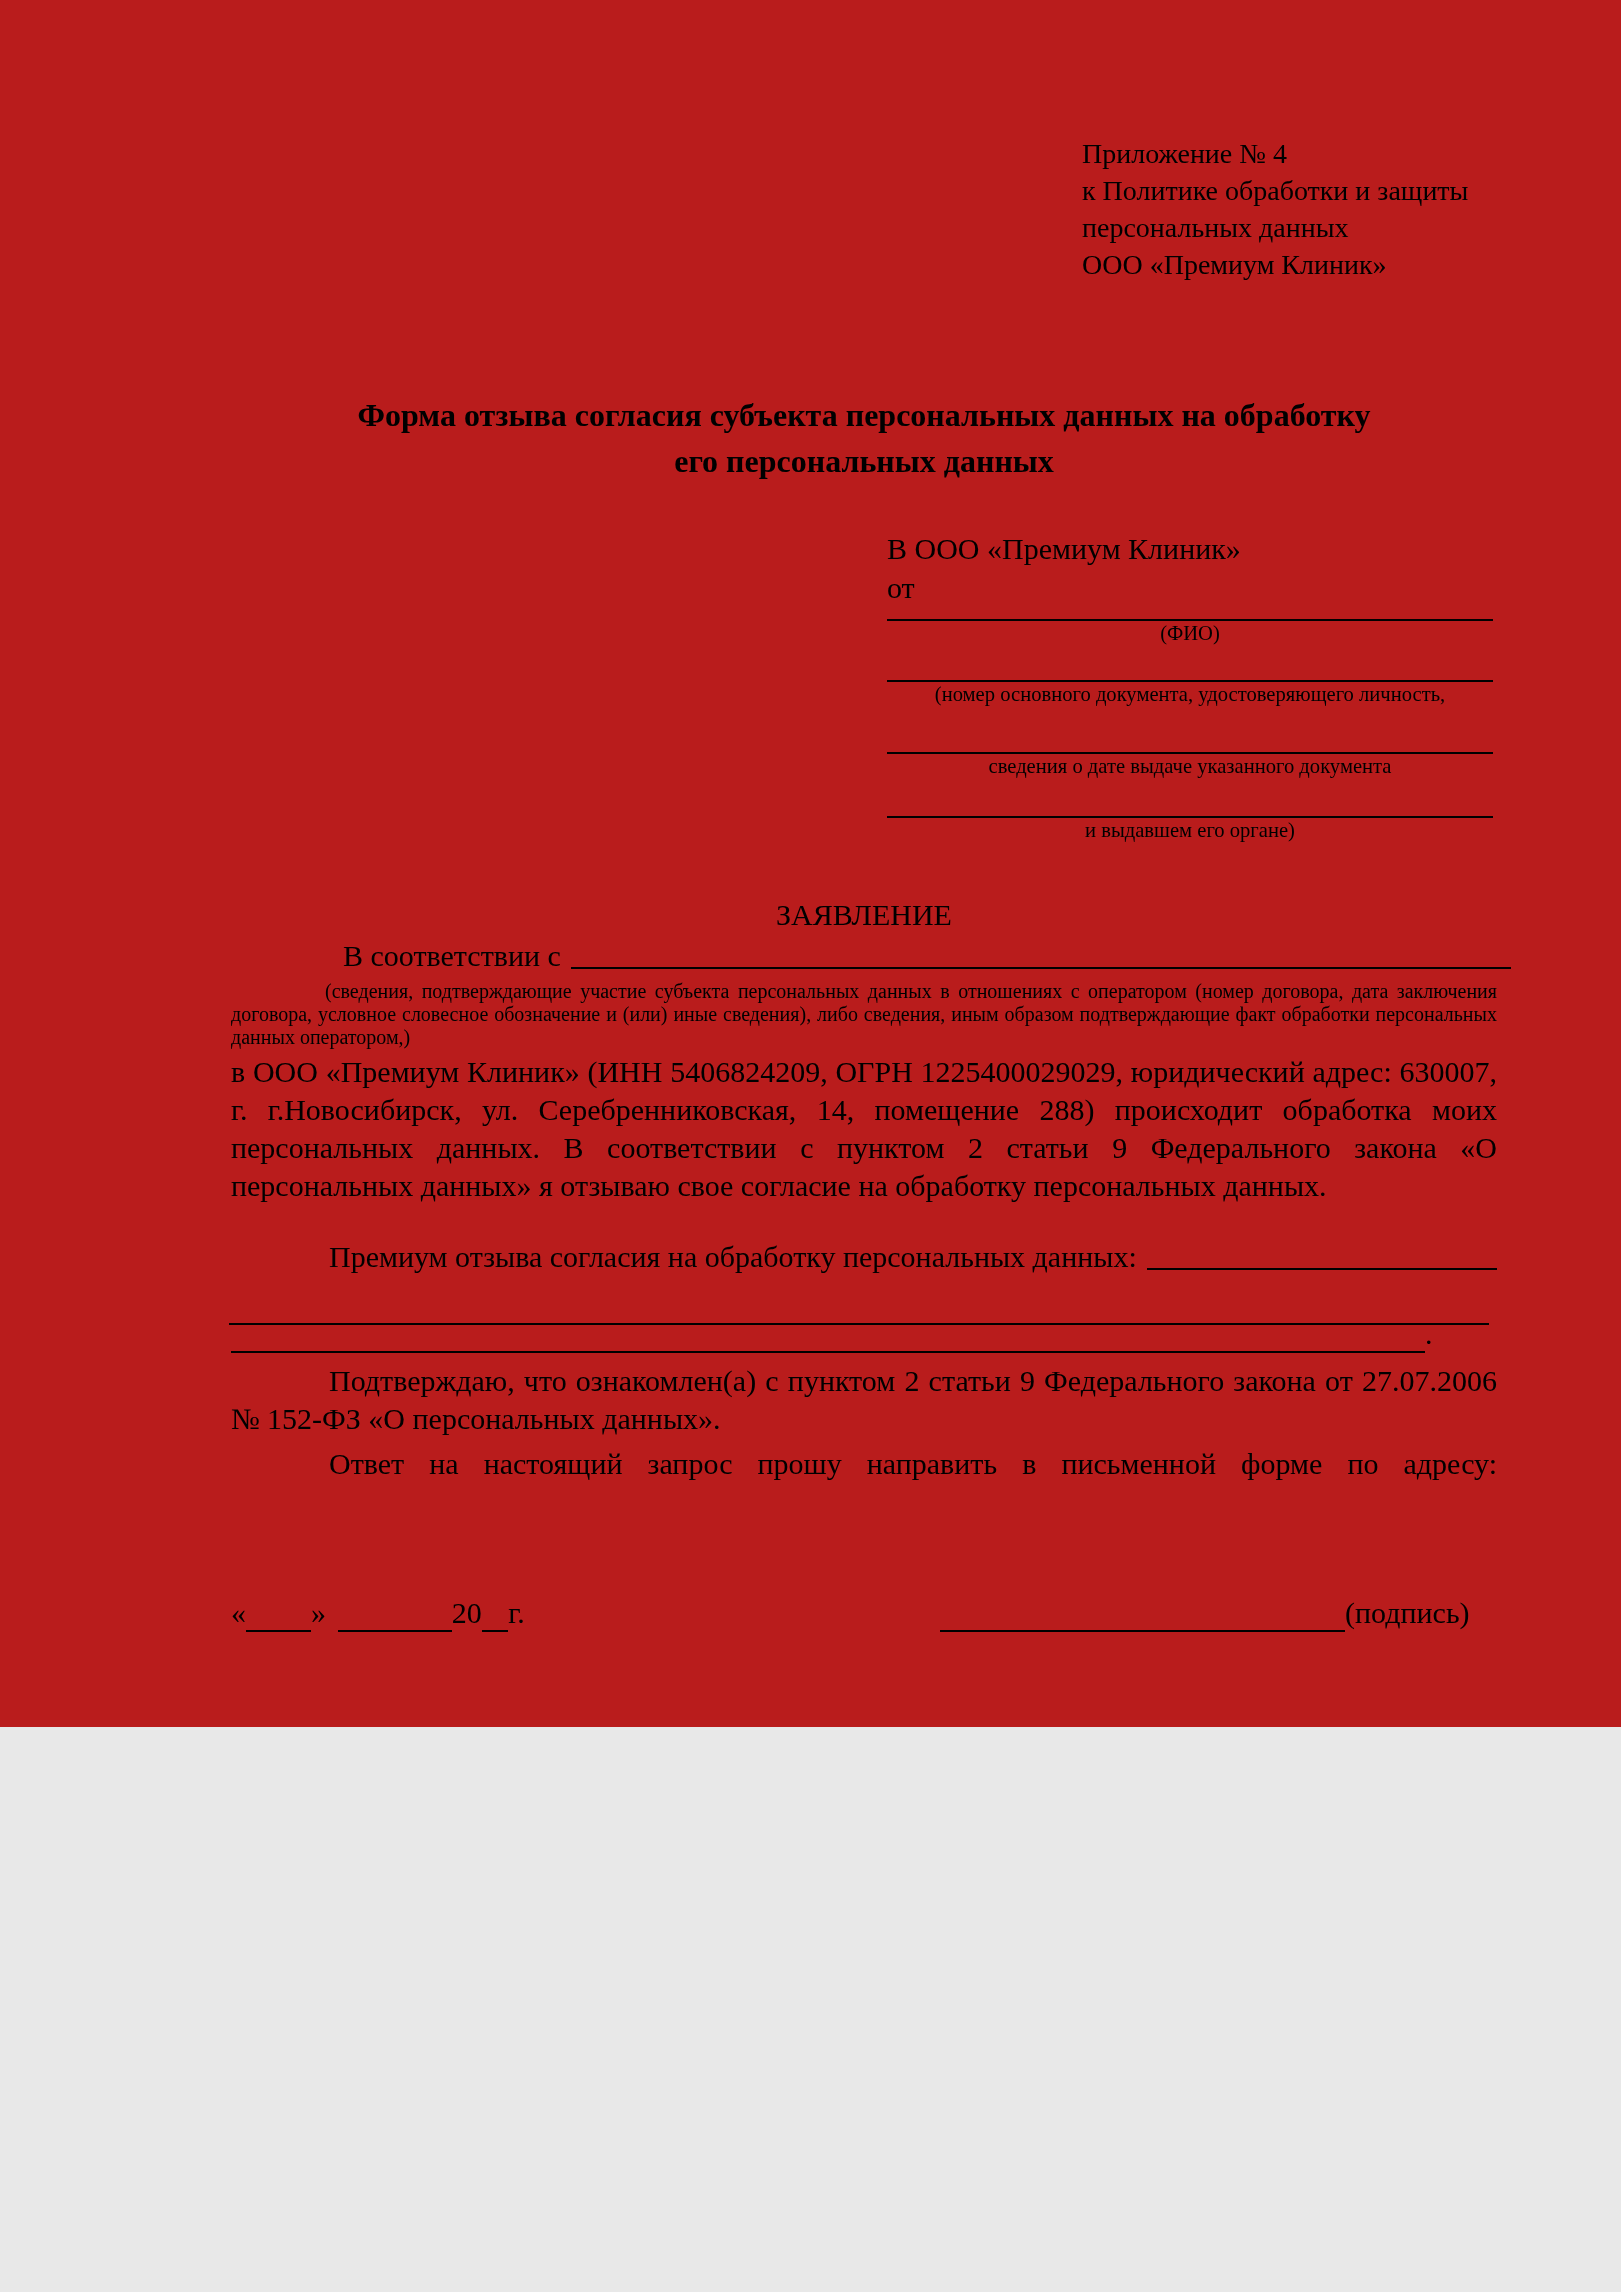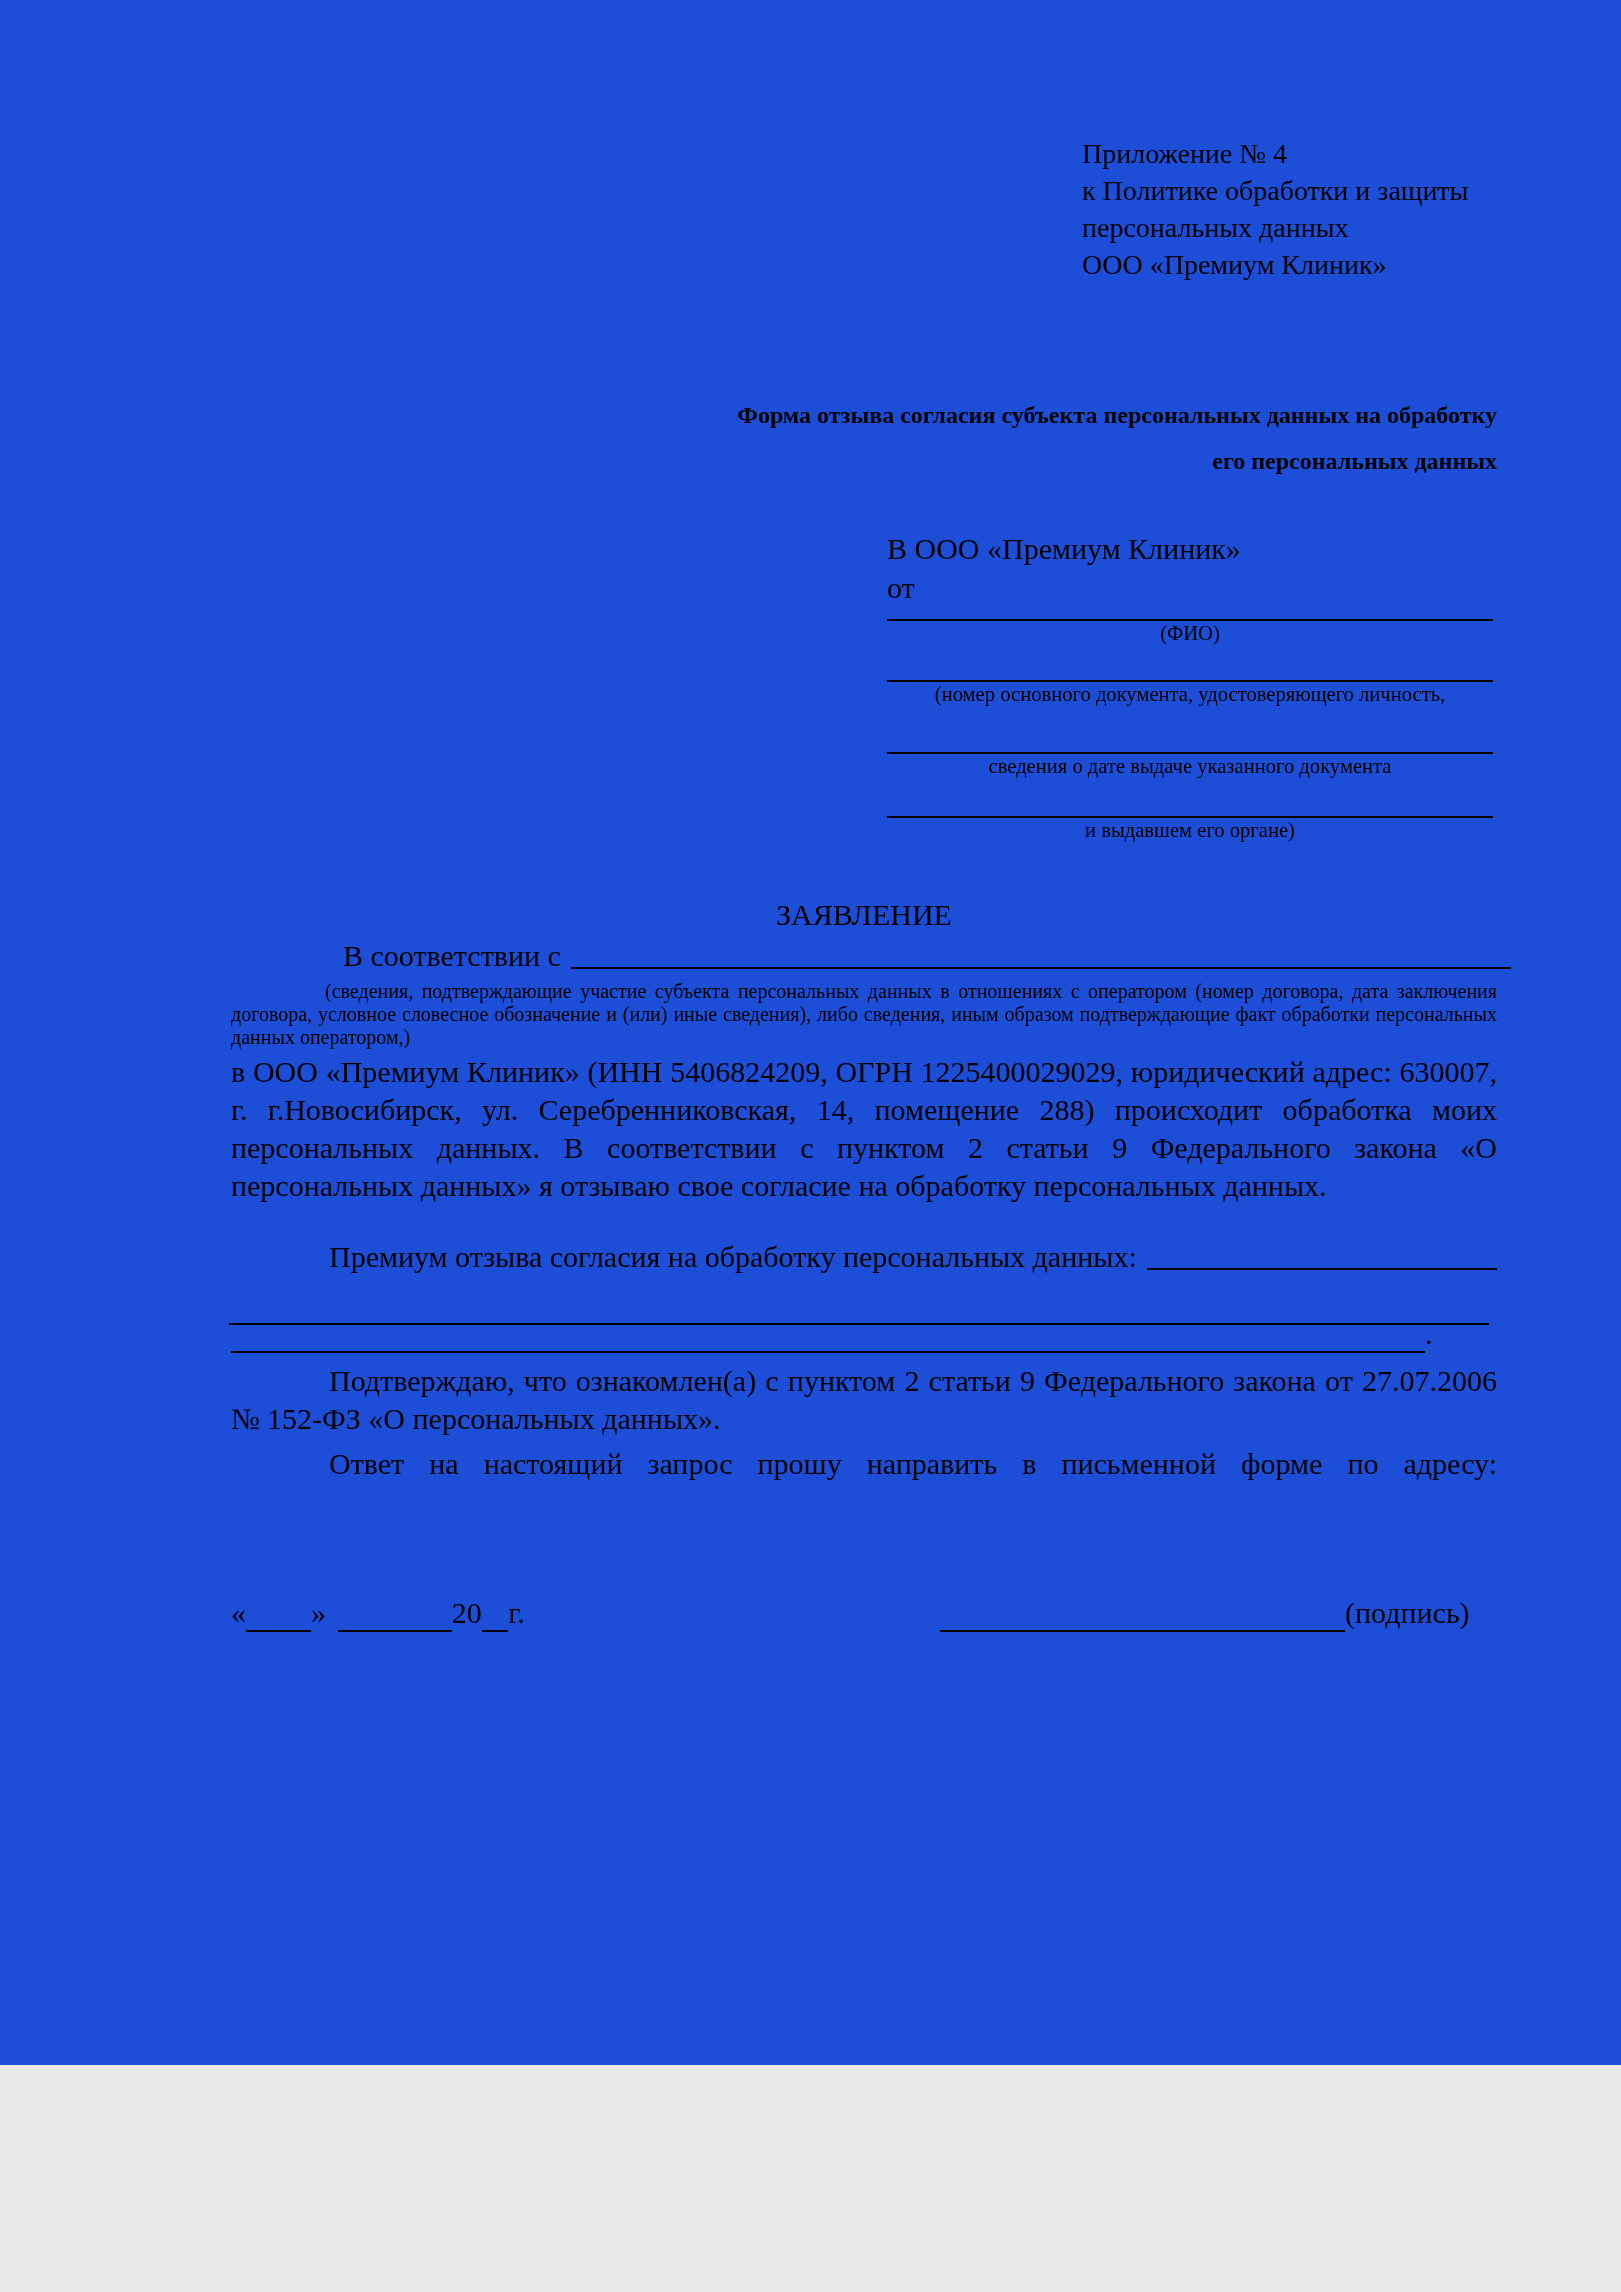--- a/index.html
+++ b/index.html
@@ -1,21 +1,21 @@
 <!DOCTYPE html>
 <html><head>
 <meta charset="utf-8">
 <style>
   html, body { margin: 0; padding: 0; background: #e8e8e8; }
   .page {
     position: relative;
     width: 1621px;
-    height: 2065px;
+    height: 1727px;
     margin: 0 auto;
-    background: #1d4ed8;
+    background: #b91c1c;
     color: #000000;
     font-family: "Liberation Serif", "DejaVu Serif", serif;
     font-size: 30px;
     line-height: 38px;
     overflow: hidden;
   }
 
   
   .appendix-header {
     position: absolute;
@@ -24,23 +24,23 @@
     font-size: 28px;
     line-height: 37px;
   }
 
   
   .doc-title {
     position: absolute;
     left: 231px;
     top: 392px;
     width: 1266px;
-    text-align: right;
+    text-align: center;
     font-weight: bold;
-    font-size: 24px;
+    font-size: 32px;
     line-height: 46px;
   }
 
   
   .addressee {
     position: absolute;
     left: 887px;
     top: 529px;
     width: 606px;
   }

